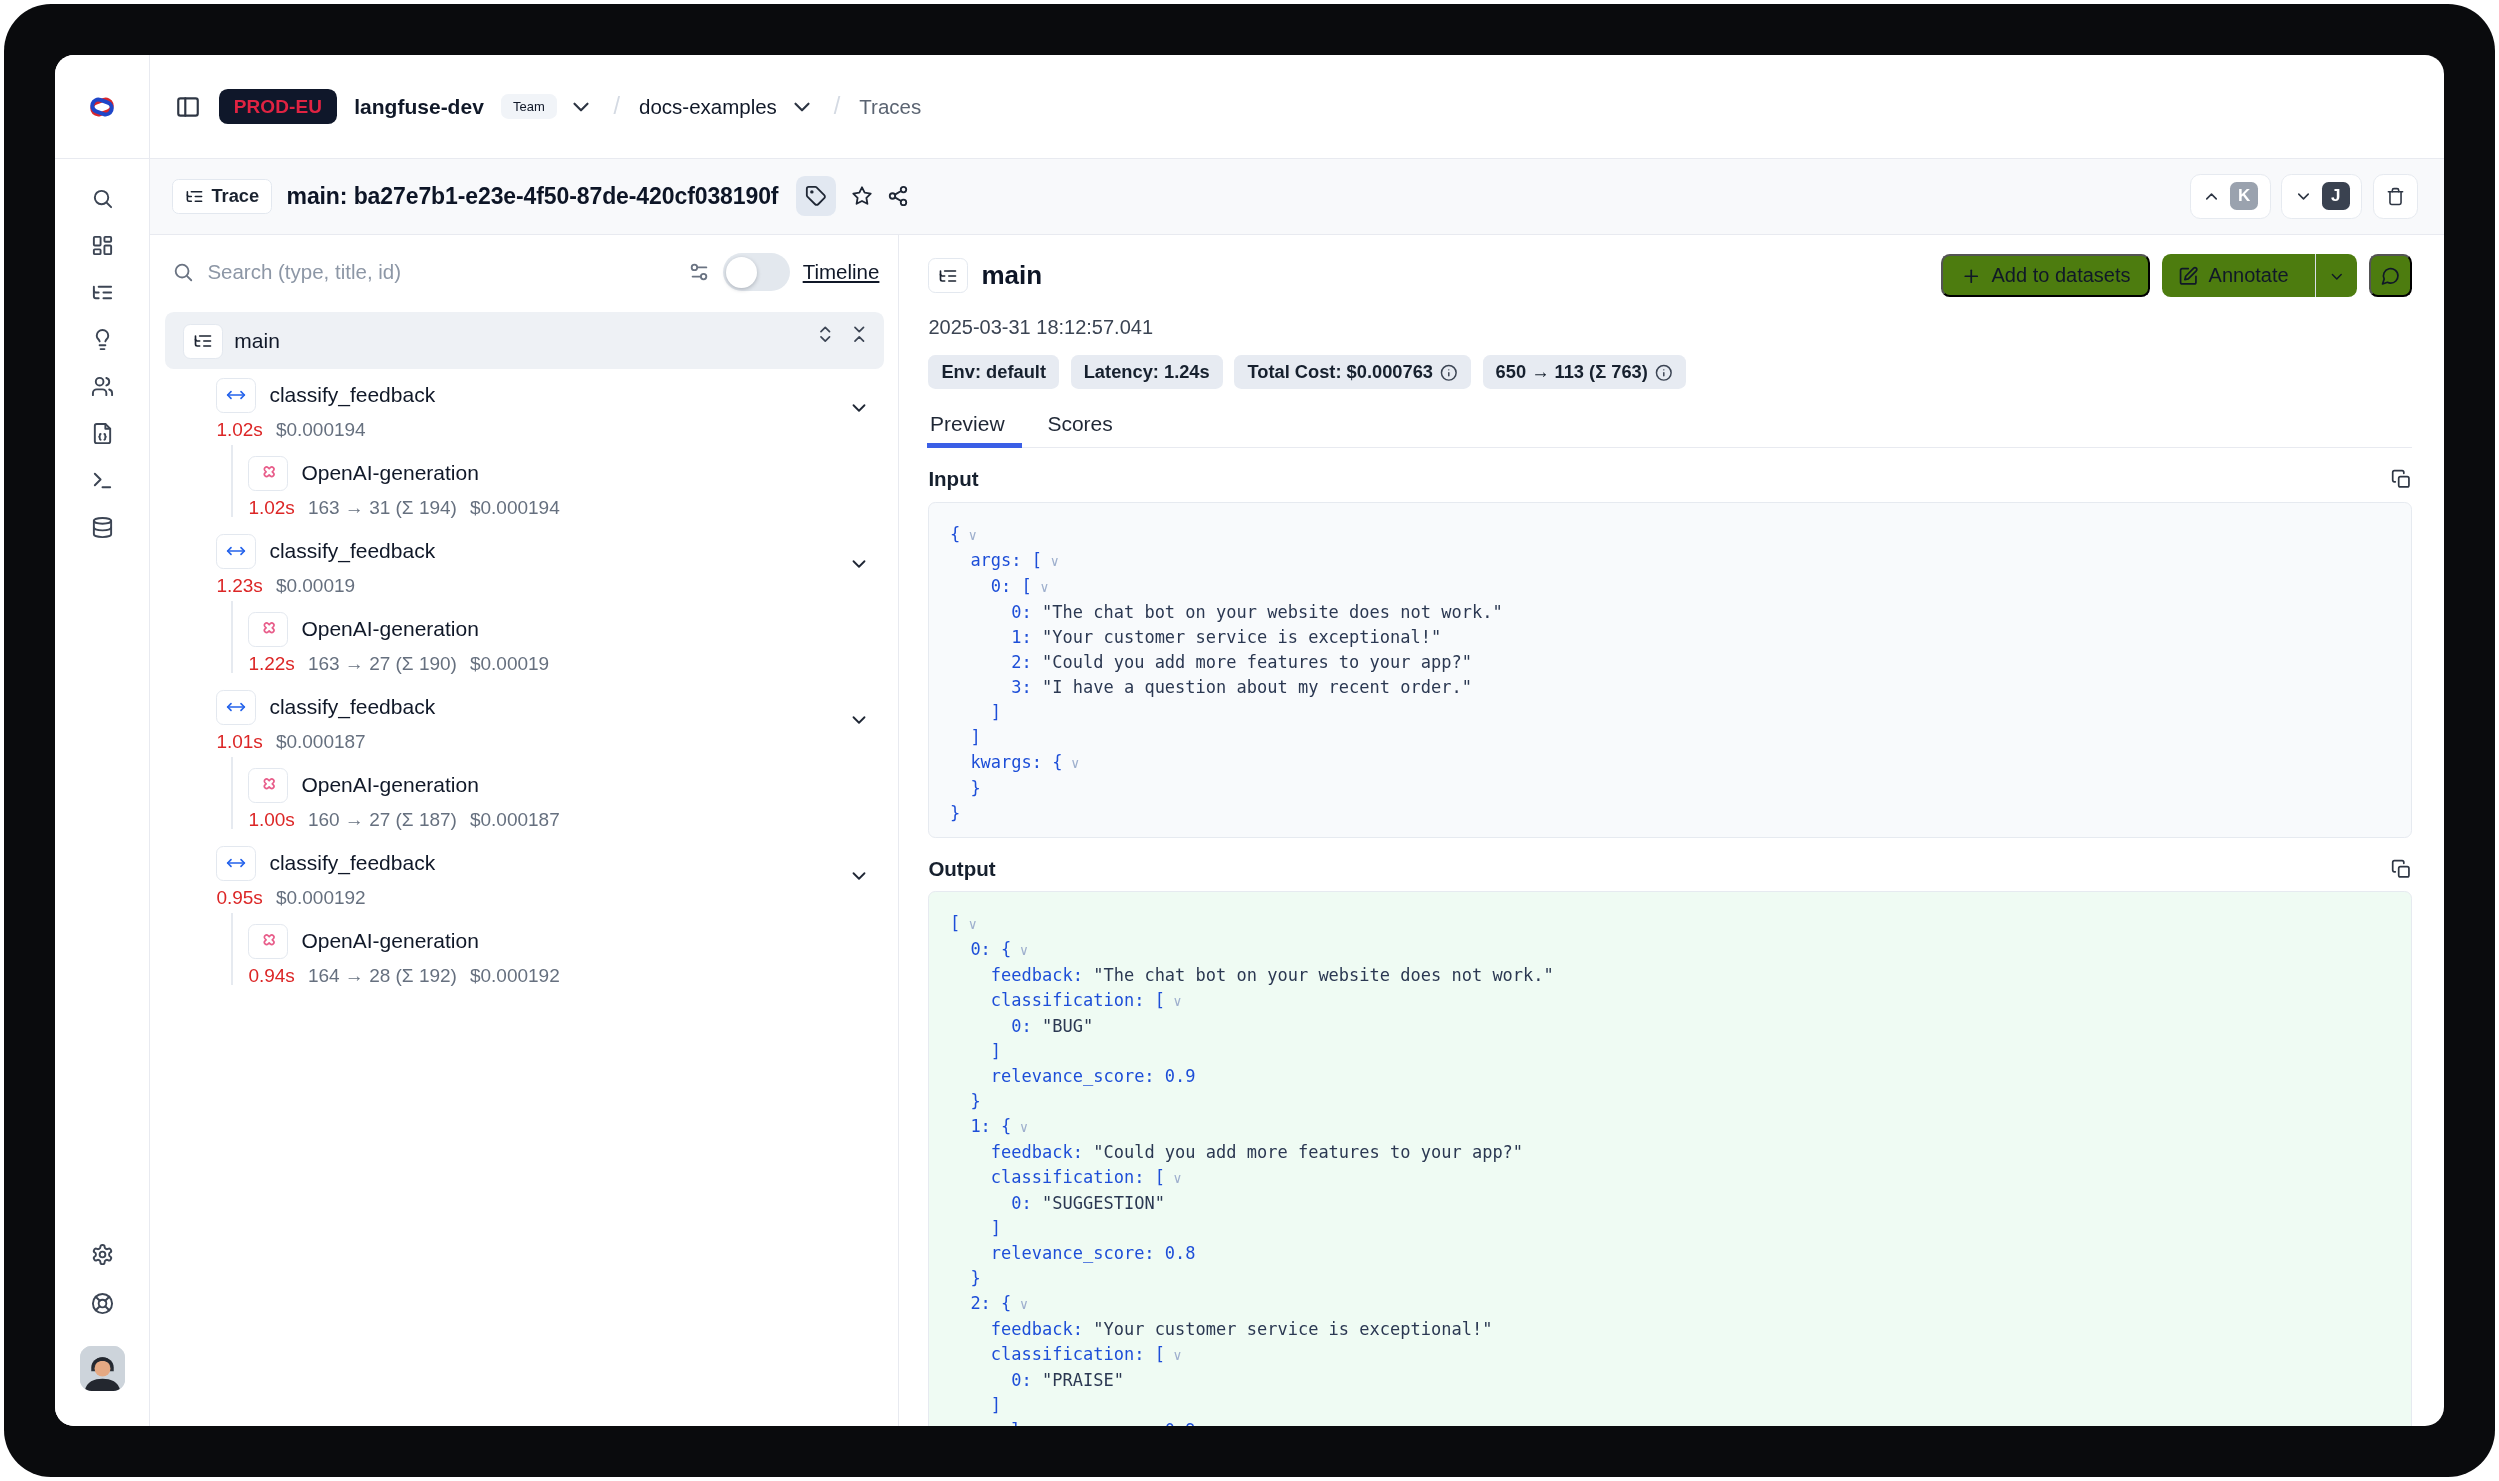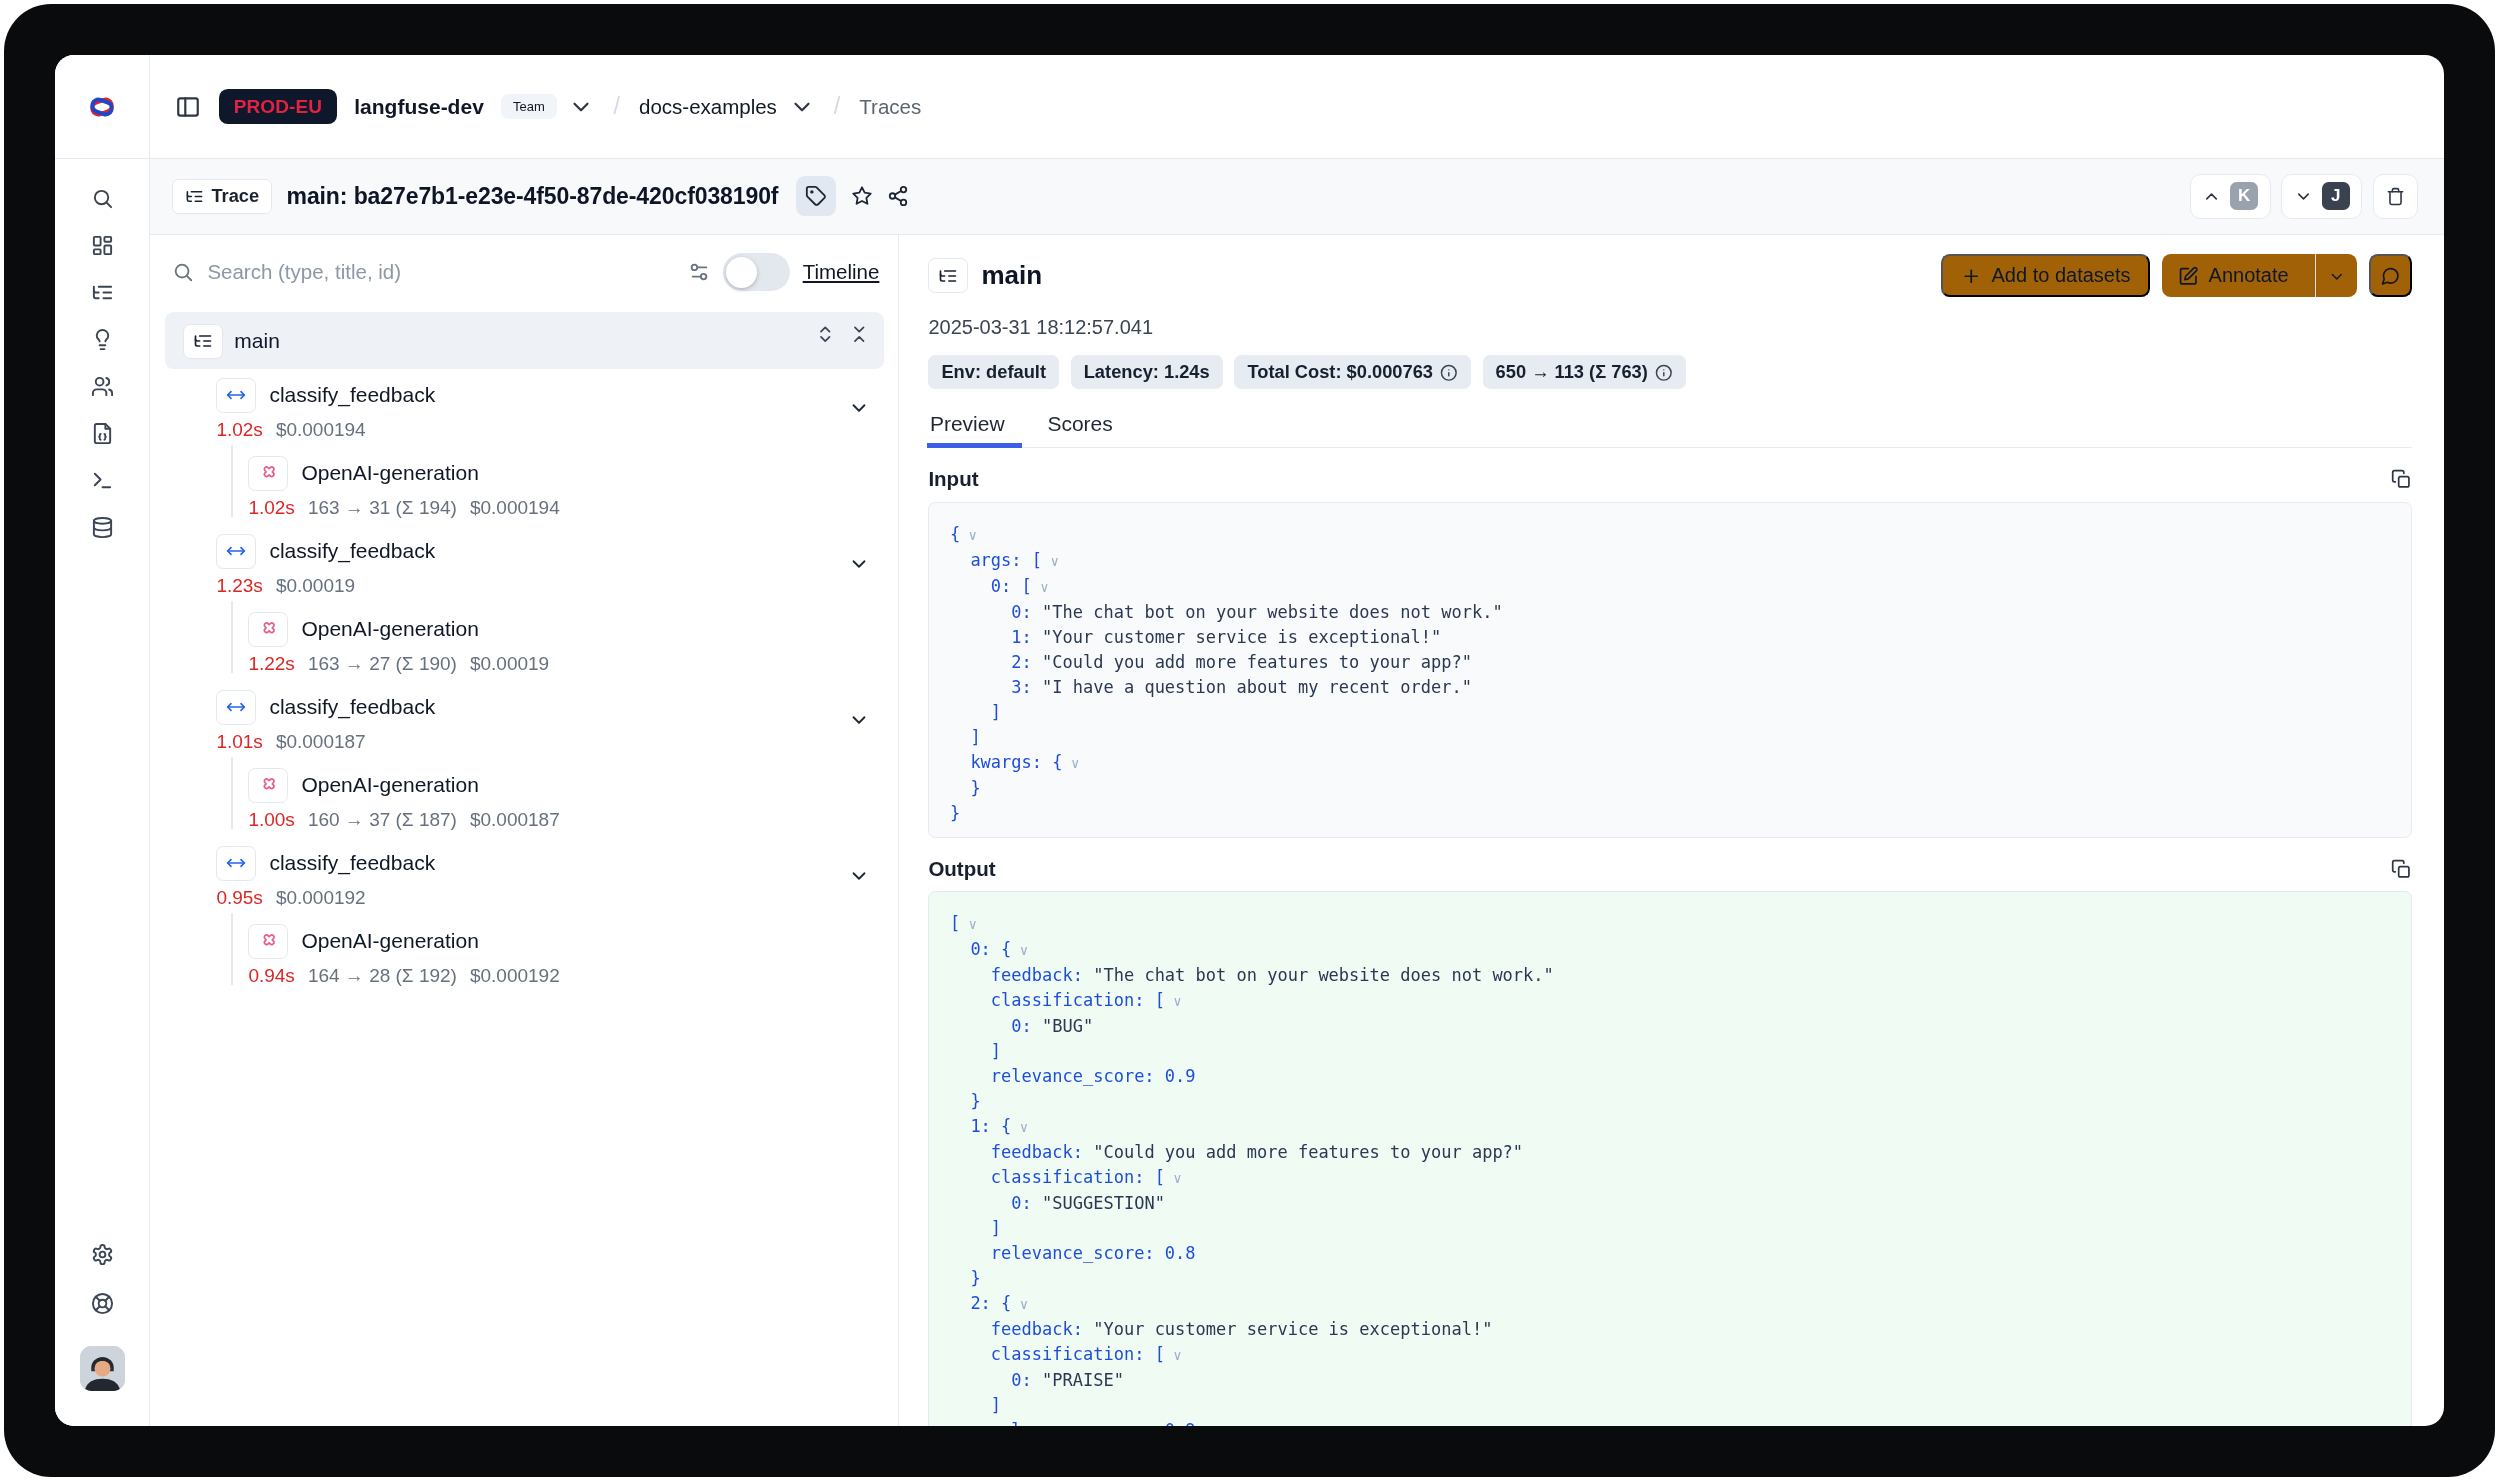--- a/index.html
+++ b/index.html
@@ -81,21 +81,21 @@
   .child .row-metrics { padding-left:98px; }
   .dur { color:#dc2626; font-weight:500; }
   .row-chevron { position:absolute; right:28px; top:28px; width:22px; height:22px; color:#1f2735; }
   .guide { position:absolute; left:81px; top:76px; bottom:-70px; width:1.5px; background:#e6eaf0; }
 
   
   .right { flex:1; min-width:0; display:flex; flex-direction:column; padding:19px 32px 0 29px; overflow:hidden; }
   .dtitle-row { display:flex; align-items:center; gap:13px; flex:0 0 auto; }
   .dtitle { font-size:26px; font-weight:600; color:#0d1526; }
   .dactions { margin-left:auto; display:flex; align-items:center; gap:11.7px; }
-  .soft-btn { display:flex; align-items:center; gap:10.3px; background:#a16207; border-radius:8.8px; height:43px; padding:0 17.6px; font-size:20px; font-weight:500; color:#101828; }
+  .soft-btn { display:flex; align-items:center; gap:10.3px; background:#4d7c0f; border-radius:8.8px; height:43px; padding:0 17.6px; font-size:20px; font-weight:500; color:#101828; }
   .soft-btn .ric { width:20.5px; height:20.5px; color:#101828; }
   .split { padding:0; overflow:hidden; }
   .split .seg { display:flex; align-items:center; gap:10.3px; padding:0 16px; height:100%; }
   .split .seg.chev { border-left:0.7px solid #d9dfe8; padding:0 11.7px; }
   .split .seg.chev .ric { width:17.6px; height:17.6px; }
   .soft-btn.sq { width:43px; justify-content:center; padding:0; }
 
   .timestamp { margin-top:19px; font-size:20px; color:#3b4453; flex:0 0 auto; }
   .badges { margin-top:16px; display:flex; gap:11.7px; flex:0 0 auto;align-items:center; }
   .badge { display:flex; align-items:center; gap:7.3px; background:#e7ebf2; border-radius:7.3px; height:34px; padding:0 13px; font-size:18.3px; font-weight:600; color:#16202e; }
@@ -423,21 +423,21 @@
       <div class="row-line1">
         <span class="node-chip gen-chip">
                         <span class="ric"><svg class="ln" viewBox="0 0 24 24">
                             <path d="M12 3c1.8 0 2.6 1.2 2.6 2.6v1.8h1.8C17.8 7.4 19 8.2 19 10s-1.2 2.6-2.6 2.6h-1.8v1.8c0 1.4-.8 2.6-2.6 2.6s-2.6-1.2-2.6-2.6v-1.8H7.6C6.2 12.6 5 11.8 5 10s1.2-2.6 2.6-2.6h1.8V5.6C9.4 4.2 10.2 3 12 3Z" transform="rotate(45 12 12)"></path>
                           </svg></span>
                       </span>
         <span class="node-label c-label">OpenAI-generation</span>
       </div>
       <div class="row-metrics">
         <span class="dur c-dur">1.00s</span>
-        <span class="c-tok">160 → 37 (Σ 187)</span>
+        <span class="c-tok">160 → 27 (Σ 187)</span>
         <span class="c-cost">$0.000187</span>
       </div>
     </div>
   </div>
 
   <div class="span-group">
     <div class="tree-row parent">
       <div class="row-line1">
         <span class="node-chip span-chip">
                         <span class="ric"><svg class="ln" viewBox="0 0 24 24">

